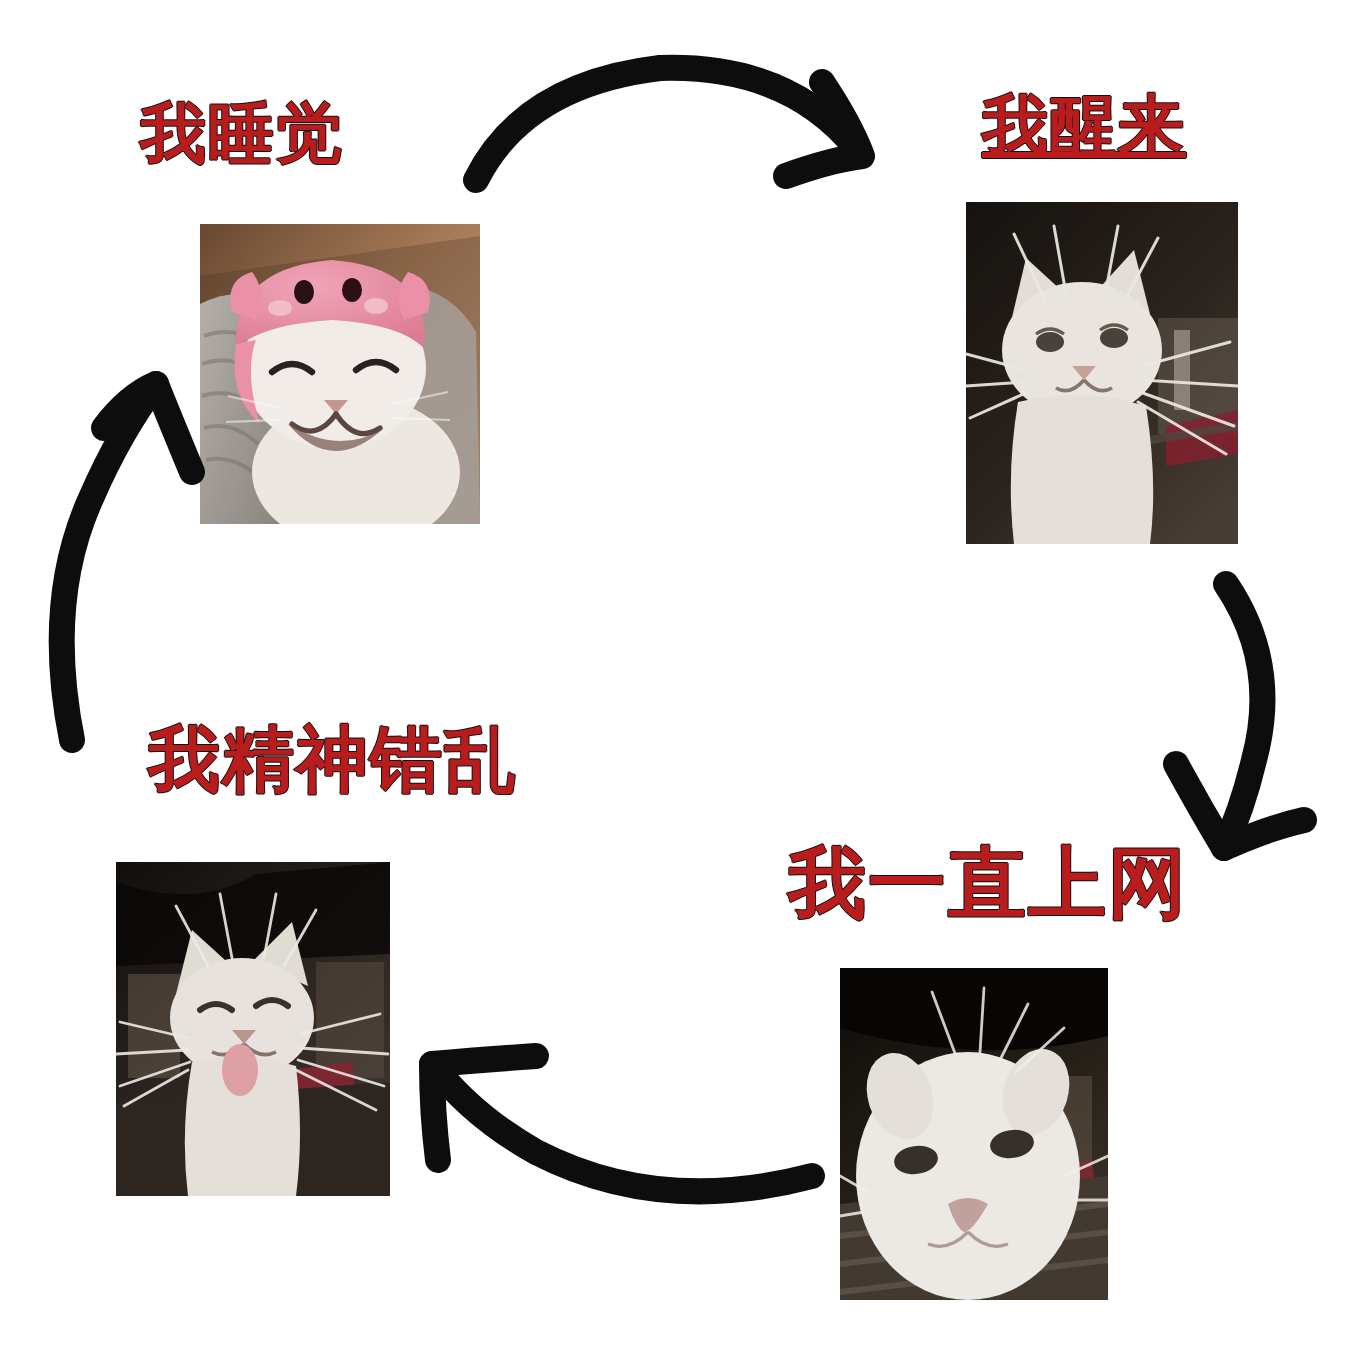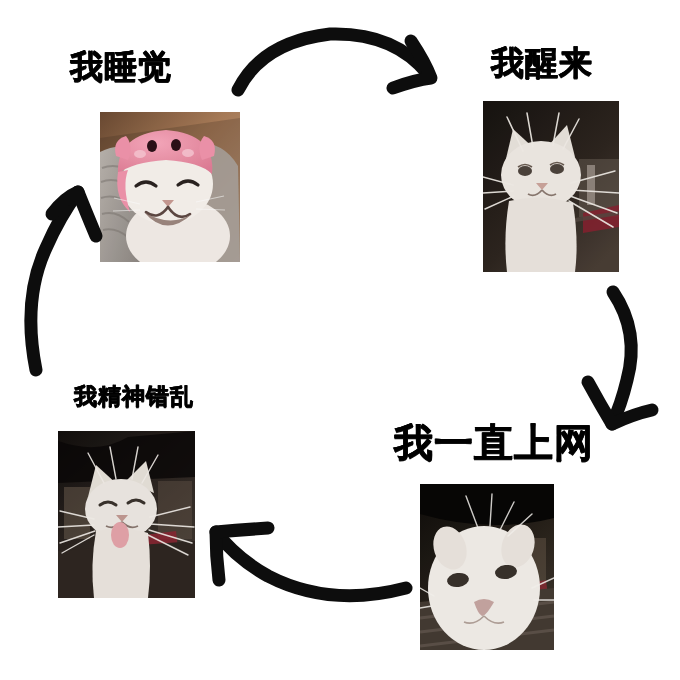--- a/index.html
+++ b/index.html
@@ -14,29 +14,29 @@
     position: relative;
     width: 680px;
     height: 680px;
     background: #ffffff;
     overflow: hidden;
   }
   .label {
     position: absolute;
     font-family: "DejaVu Sans", "Liberation Sans", sans-serif;
     font-weight: 700;
-    color: #000000;
+    color: #b91c1c;
     white-space: nowrap;
     letter-spacing: 1px;
     line-height: 1;
     text-shadow: 0.5px 0 0 #111, -0.5px 0 0 #111, 0 0.5px 0 #111, 0 -0.5px 0 #111;
   }
   #label-sleep   { left: 70px;  top: 50px;  font-size: 33px; }
-  #label-wake    { left: 491px; top: 46px;  font-size: 33px; }
-  #label-insane  { left: 74px;  top: 385px; font-size: 23px; font-family: Liberation Serif, serif; }
+  #label-wake    { left: 491px; top: 46px;  font-size: 33px; text-decoration: underline; }
+  #label-insane  { left: 74px;  top: 362px; font-size: 36px; font-family: Liberation Serif, serif; }
   #label-online  { left: 394px; top: 423px; font-size: 39px; }
 
   .photo {
     position: absolute;
     overflow: hidden;
     background: #1a1613;
   }
   #photo-sleep  { left: 100px; top: 112px; width: 140px; height: 150px; }
   #photo-wake   { left: 483px; top: 101px; width: 136px; height: 171px; }
   #photo-insane { left: 58px;  top: 431px; width: 137px; height: 167px; }

